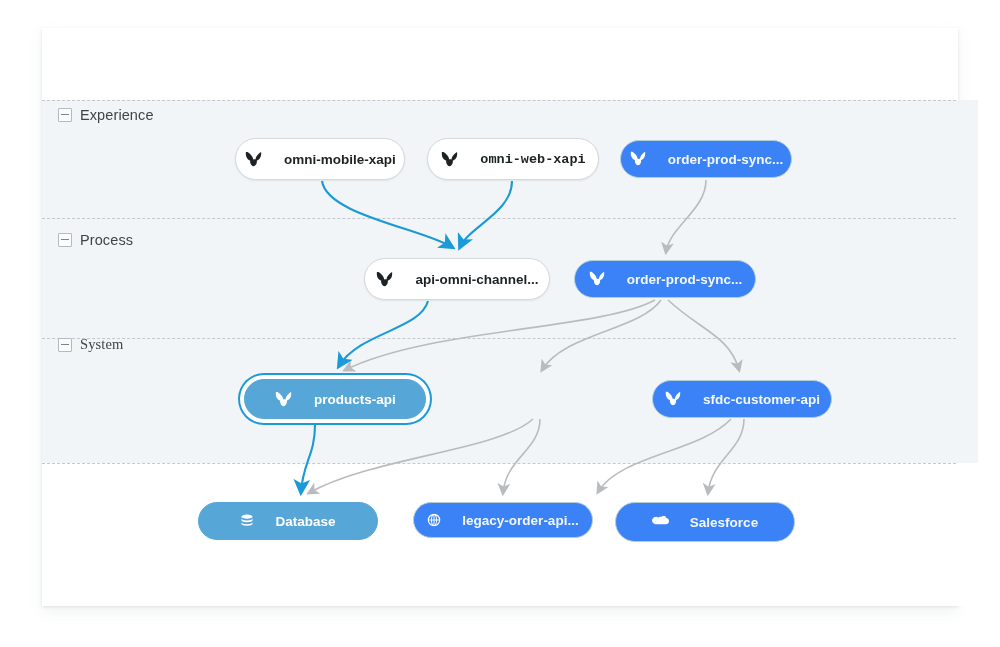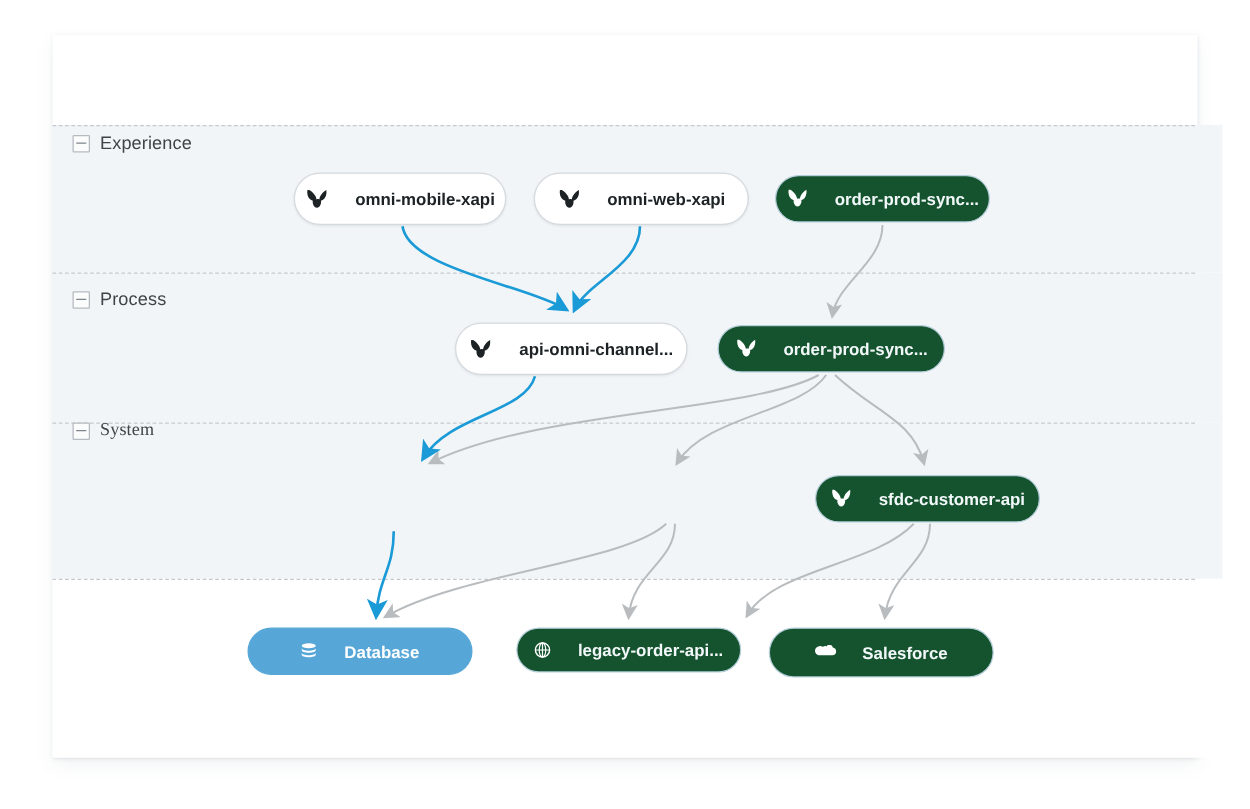--- a/index.html
+++ b/index.html
@@ -110,21 +110,21 @@
 
   
   .node.active {
     background: #ffffff;
     border: 1px solid #d4d9dd;
     color: #1d2225;
     box-shadow: 0 1px 2px rgba(120,135,150,0.16);
   }
   
   .node.dim {
-    background: #14532d;
+    background: #3b82f6;
     border: 1px solid #b3cdd9;
     color: #ffffff;
     box-shadow: none;
   }
   .node.dim .nlabel { color: #f2f8fa; }
 
   
   .node.fill {
     background: #56a7d8;
     border: 1px solid #56a7d8;
@@ -219,21 +219,21 @@
 
   <div class="node active" style="left:235px;top:138px;width:170px;height:42px;">
     <span class="icon">
       <svg width="19" height="17" viewBox="0 0 24 22">
         <path fill="#1d2225" d="M2.2 1.2c-.5 3.5.2 7 2.2 9.2 1 1.1 2.2 1.8 3.4 2.1-.2.9-.2 1.9.1 2.9.7 2.5 2.4 4.2 4.1 4.2s3.4-1.7 4.1-4.2c.3-1 .3-2 .1-2.9 1.2-.3 2.4-1 3.4-2.1 2-2.2 2.7-5.7 2.2-9.2-2.8 1.7-5 4-6.2 6.4-.6 1.2-1 2.4-1.1 3.5-.9-.5-2-.5-2.9 0-.1-1.1-.5-2.3-1.1-3.5C9.2 5.2 7 2.9 4.2 1.2L2.2 1.2z"></path>
       </svg>
     </span>
     <span class="nlabel">omni-mobile-xapi</span>
   </div>
 
-  <div class="node active" style="left:427px;top:138px;width:172px;height:42px;">
+  <div class="node active" style="left:427px;top:138px;width:172px;height:42px;font-family:Liberation Mono, monospace;">
     <span class="icon">
       <svg width="19" height="17" viewBox="0 0 24 22">
         <path fill="#1d2225" d="M2.2 1.2c-.5 3.5.2 7 2.2 9.2 1 1.1 2.2 1.8 3.4 2.1-.2.9-.2 1.9.1 2.9.7 2.5 2.4 4.2 4.1 4.2s3.4-1.7 4.1-4.2c.3-1 .3-2 .1-2.9 1.2-.3 2.4-1 3.4-2.1 2-2.2 2.7-5.7 2.2-9.2-2.8 1.7-5 4-6.2 6.4-.6 1.2-1 2.4-1.1 3.5-.9-.5-2-.5-2.9 0-.1-1.1-.5-2.3-1.1-3.5C9.2 5.2 7 2.9 4.2 1.2L2.2 1.2z"></path>
       </svg>
     </span>
     <span class="nlabel">omni-web-xapi</span>
   </div>
 
   <div class="node dim" style="left:620px;top:140px;width:172px;height:38px;">
     <span class="icon">
@@ -255,20 +255,28 @@
 
   <div class="node dim" style="left:574px;top:260px;width:182px;height:38px;">
     <span class="icon">
       <svg width="18" height="16" viewBox="0 0 24 22">
         <path fill="#ffffff" d="M2.2 1.2c-.5 3.5.2 7 2.2 9.2 1 1.1 2.2 1.8 3.4 2.1-.2.9-.2 1.9.1 2.9.7 2.5 2.4 4.2 4.1 4.2s3.4-1.7 4.1-4.2c.3-1 .3-2 .1-2.9 1.2-.3 2.4-1 3.4-2.1 2-2.2 2.7-5.7 2.2-9.2-2.8 1.7-5 4-6.2 6.4-.6 1.2-1 2.4-1.1 3.5-.9-.5-2-.5-2.9 0-.1-1.1-.5-2.3-1.1-3.5C9.2 5.2 7 2.9 4.2 1.2L2.2 1.2z"></path>
       </svg>
     </span>
     <span class="nlabel">order-prod-sync...</span>
   </div>
 
+  <div class="node fill selected" style="left:244px;top:379px;width:182px;height:40px;">
+    <span class="icon">
+      <svg width="19" height="17" viewBox="0 0 24 22">
+        <path fill="#ffffff" d="M2.2 1.2c-.5 3.5.2 7 2.2 9.2 1 1.1 2.2 1.8 3.4 2.1-.2.9-.2 1.9.1 2.9.7 2.5 2.4 4.2 4.1 4.2s3.4-1.7 4.1-4.2c.3-1 .3-2 .1-2.9 1.2-.3 2.4-1 3.4-2.1 2-2.2 2.7-5.7 2.2-9.2-2.8 1.7-5 4-6.2 6.4-.6 1.2-1 2.4-1.1 3.5-.9-.5-2-.5-2.9 0-.1-1.1-.5-2.3-1.1-3.5C9.2 5.2 7 2.9 4.2 1.2L2.2 1.2z"></path>
+      </svg>
+    </span>
+    <span class="nlabel">products-api</span>
+  </div>
 
 
   <div class="node dim" style="left:652px;top:380px;width:180px;height:38px;">
     <span class="icon">
       <svg width="18" height="16" viewBox="0 0 24 22">
         <path fill="#ffffff" d="M2.2 1.2c-.5 3.5.2 7 2.2 9.2 1 1.1 2.2 1.8 3.4 2.1-.2.9-.2 1.9.1 2.9.7 2.5 2.4 4.2 4.1 4.2s3.4-1.7 4.1-4.2c.3-1 .3-2 .1-2.9 1.2-.3 2.4-1 3.4-2.1 2-2.2 2.7-5.7 2.2-9.2-2.8 1.7-5 4-6.2 6.4-.6 1.2-1 2.4-1.1 3.5-.9-.5-2-.5-2.9 0-.1-1.1-.5-2.3-1.1-3.5C9.2 5.2 7 2.9 4.2 1.2L2.2 1.2z"></path>
       </svg>
     </span>
     <span class="nlabel">sfdc-customer-api</span>
   </div>

